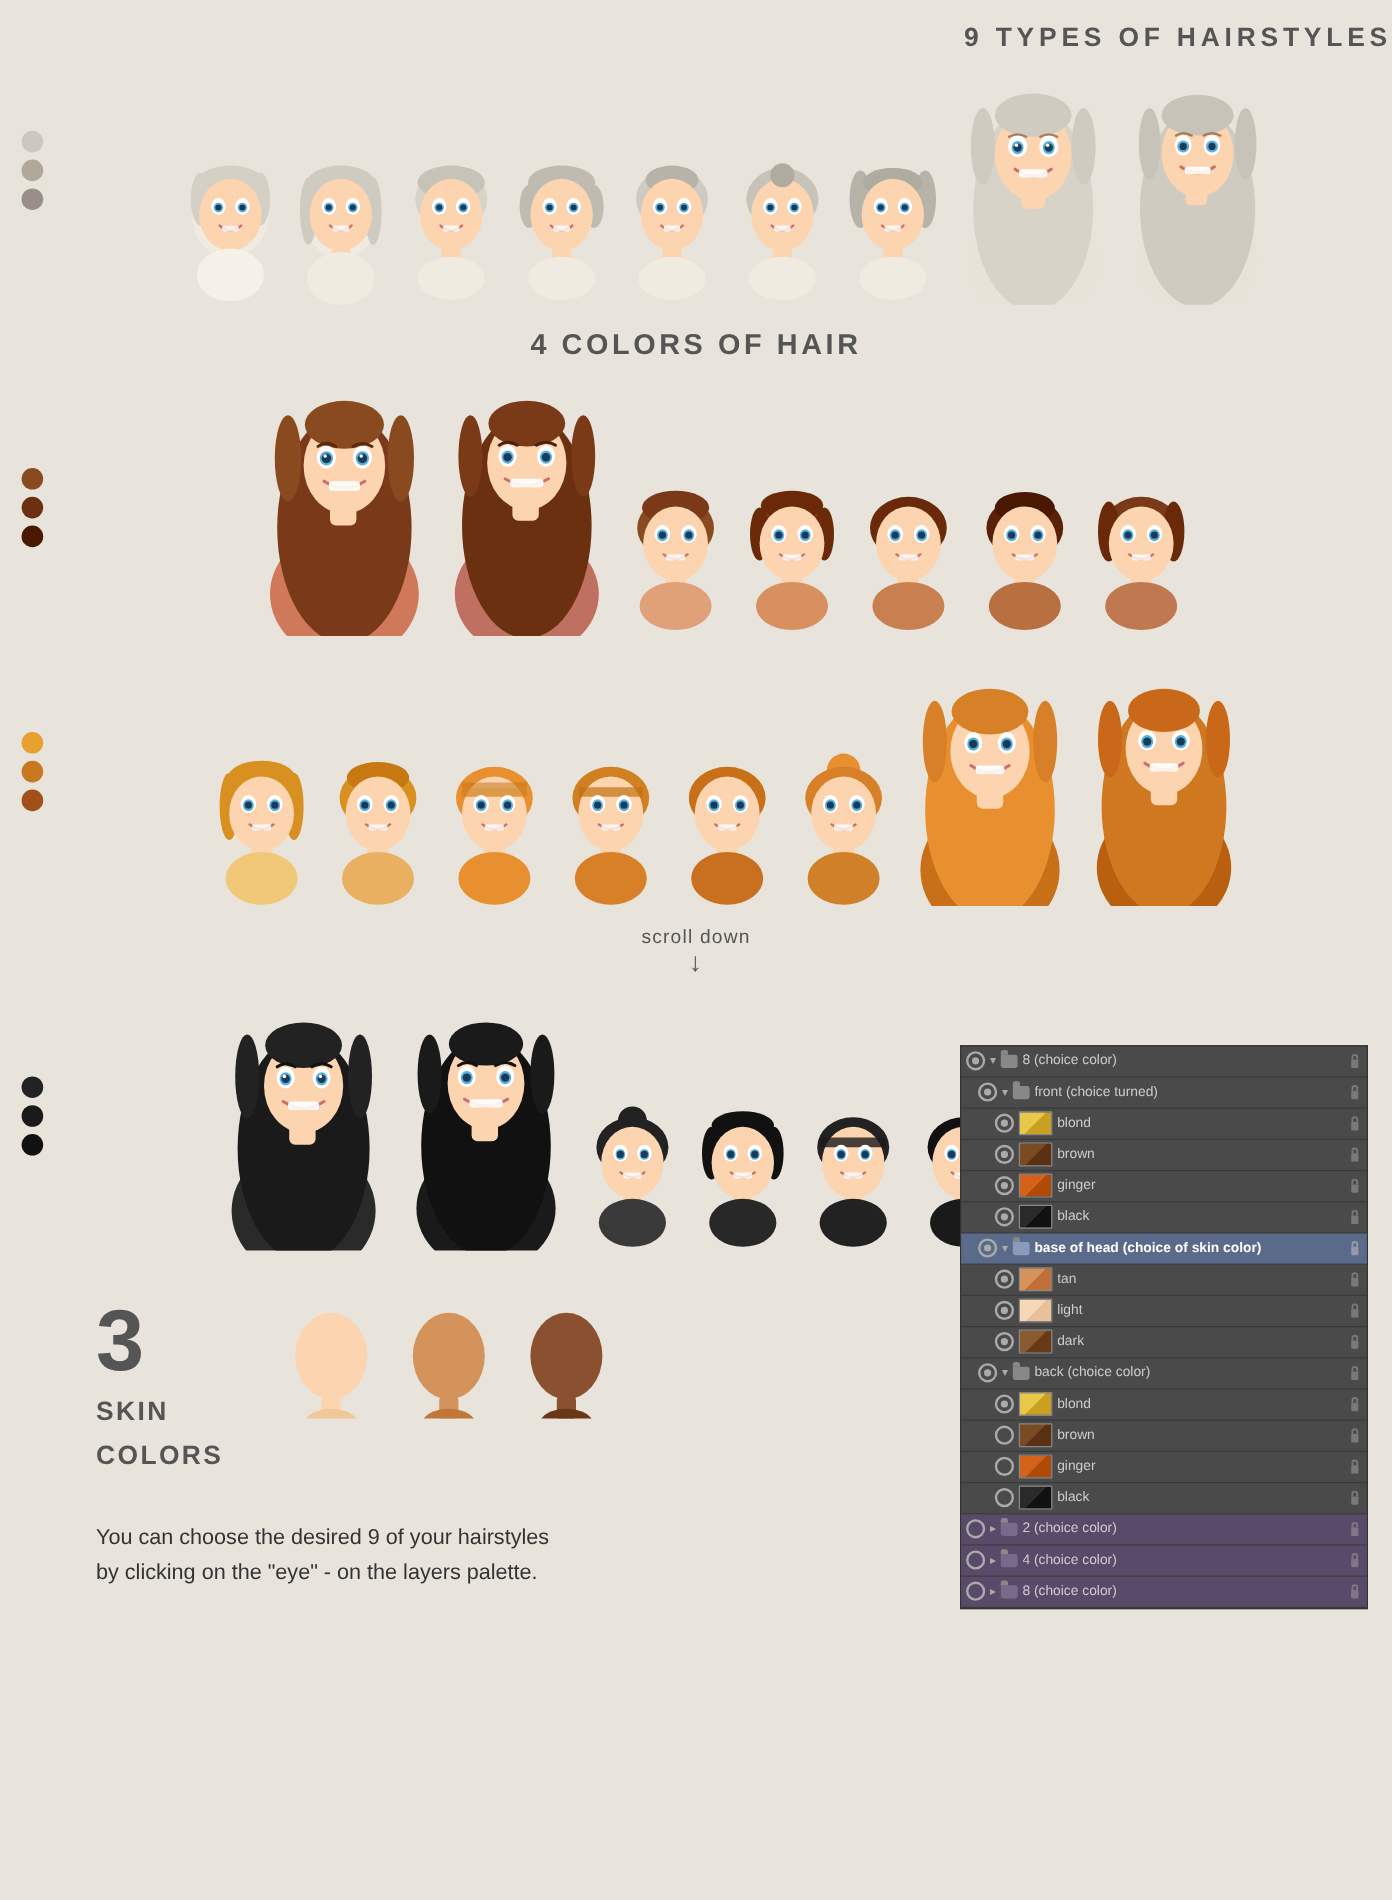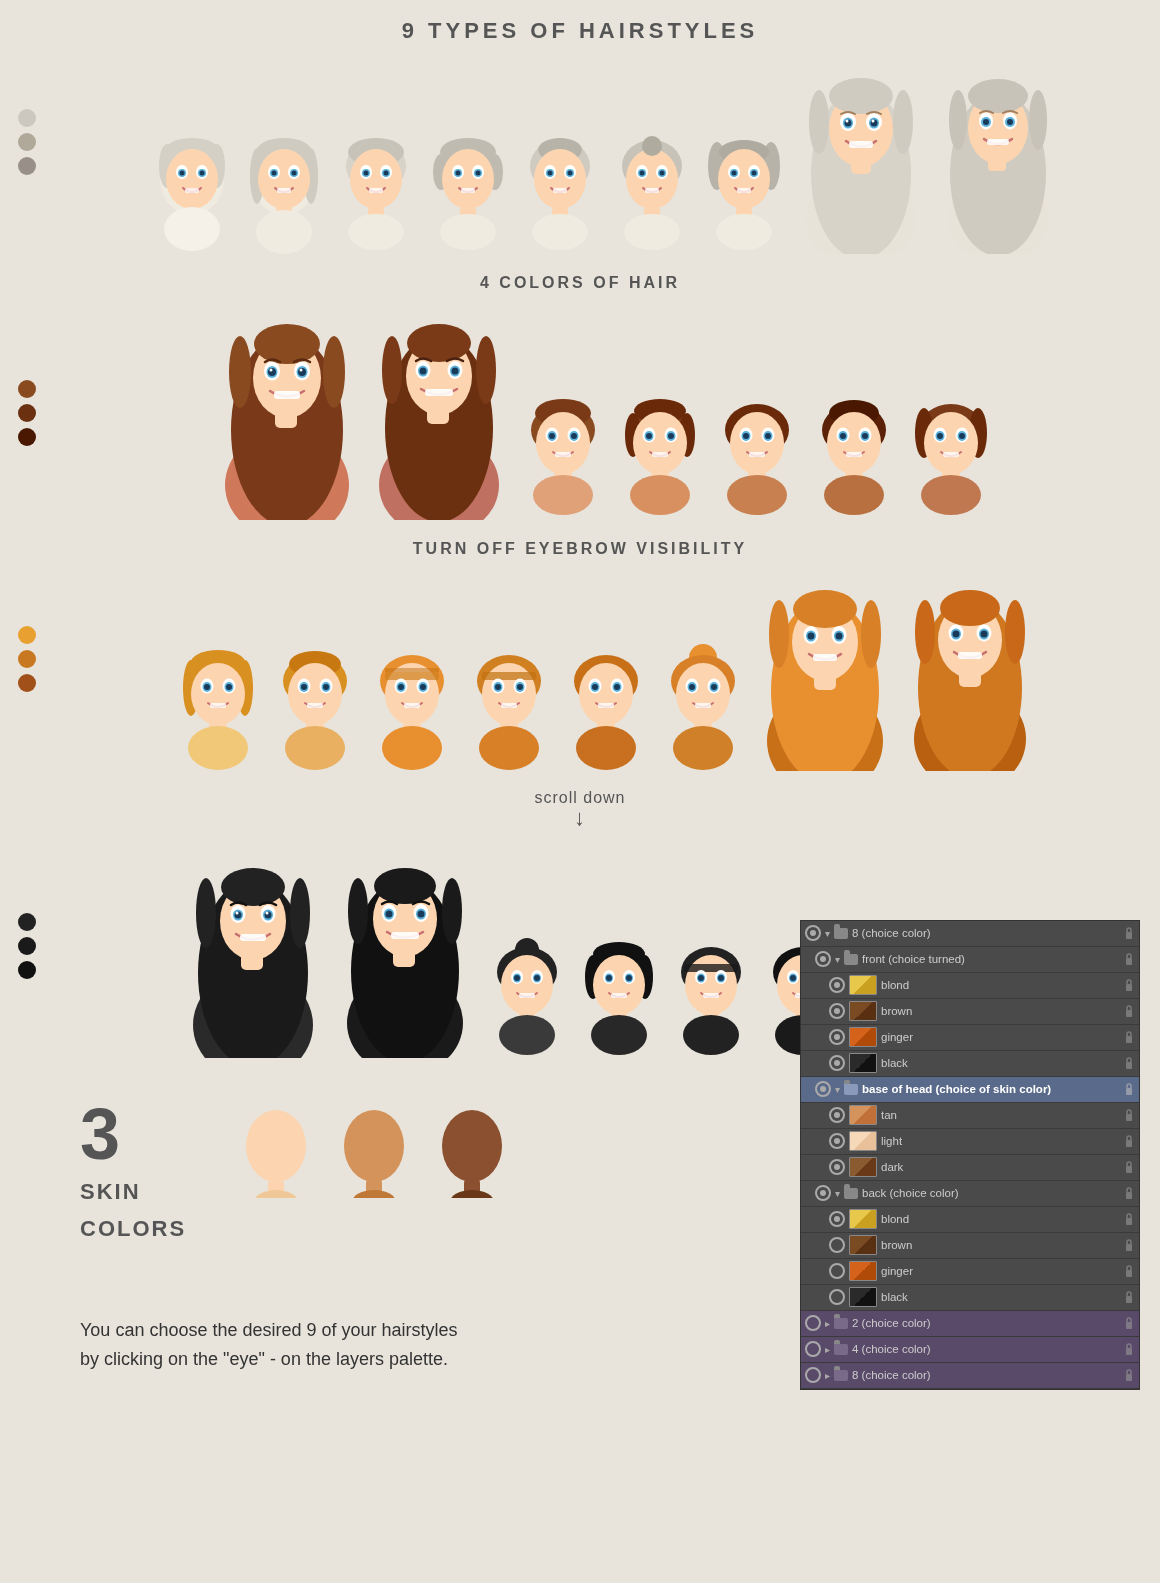--- a/index.html
+++ b/index.html
@@ -7,39 +7,39 @@
       width: 1160px;
       min-height: 1583px;
       background: #e8e4dc;
       font-family: 'Arial', sans-serif;
       position: relative;
       overflow-x: hidden;
     }
 
     
     .main-title {
-      text-align: center;
+      text-align: right;
       padding-top: 18px;
       font-size: 22px;
       letter-spacing: 4px;
       font-weight: 600;
       color: #555;
       text-transform: uppercase;
     }
 
     
     .section {
       position: relative;
       width: 100%;
       padding: 10px 0;
     }
 
     .section-title {
       text-align: center;
-      font-size: 16px;
+      font-size: 24px;
       letter-spacing: 3px;
       font-weight: 600;
       color: #555;
       text-transform: uppercase;
       margin-bottom: 8px;
     }
 
     
     .swatches {
       position: absolute;
@@ -115,21 +115,20 @@
     
     .text-section {
       padding: 20px 40px;
       max-width: 460px;
     }
     .text-section p {
       font-size: 18px;
       line-height: 1.6;
       color: #333;
       margin-bottom: 16px;
-      margin-top: 33px;
     }
 
     
     .layers-panel {
       position: absolute;
       right: 20px;
       bottom: 30px;
       width: 340px;
       background: #4a4a4a;
       border: 1px solid #333;
@@ -571,21 +570,20 @@
         <path d="M37,67 Q47,75 57,67" stroke="#c87070" stroke-width="2" fill="none" stroke-linecap="round"></path>
         <rect x="39" y="67" width="16" height="5" rx="2" fill="white" opacity="0.8"></rect>
         <rect x="38" y="85" width="18" height="22" rx="4" fill="#fcd5b0"></rect>
         <ellipse cx="47" cy="110" rx="30" ry="20" fill="#c07850"></ellipse>
       </svg>
     </div>
   </div>
 </div>
 
 <div class="section">
-  <div class="section-title">TURN OFF EYEBROW VISIBILITY</div>
   <div class="row-wrap" style="min-height:185px;">
     <div class="swatches" style="top:60px; transform:none;">
       <div class="swatch" style="background:#e8a030;"></div>
       <div class="swatch" style="background:#c87820;"></div>
       <div class="swatch" style="background:#a05018;"></div>
     </div>
     <div style="display:flex; align-items:flex-end; gap:2px; padding-left:50px;">
 
       <svg class="face" width="95" height="135">
         <ellipse cx="47" cy="45" rx="32" ry="26" fill="#e8a030"></ellipse>

